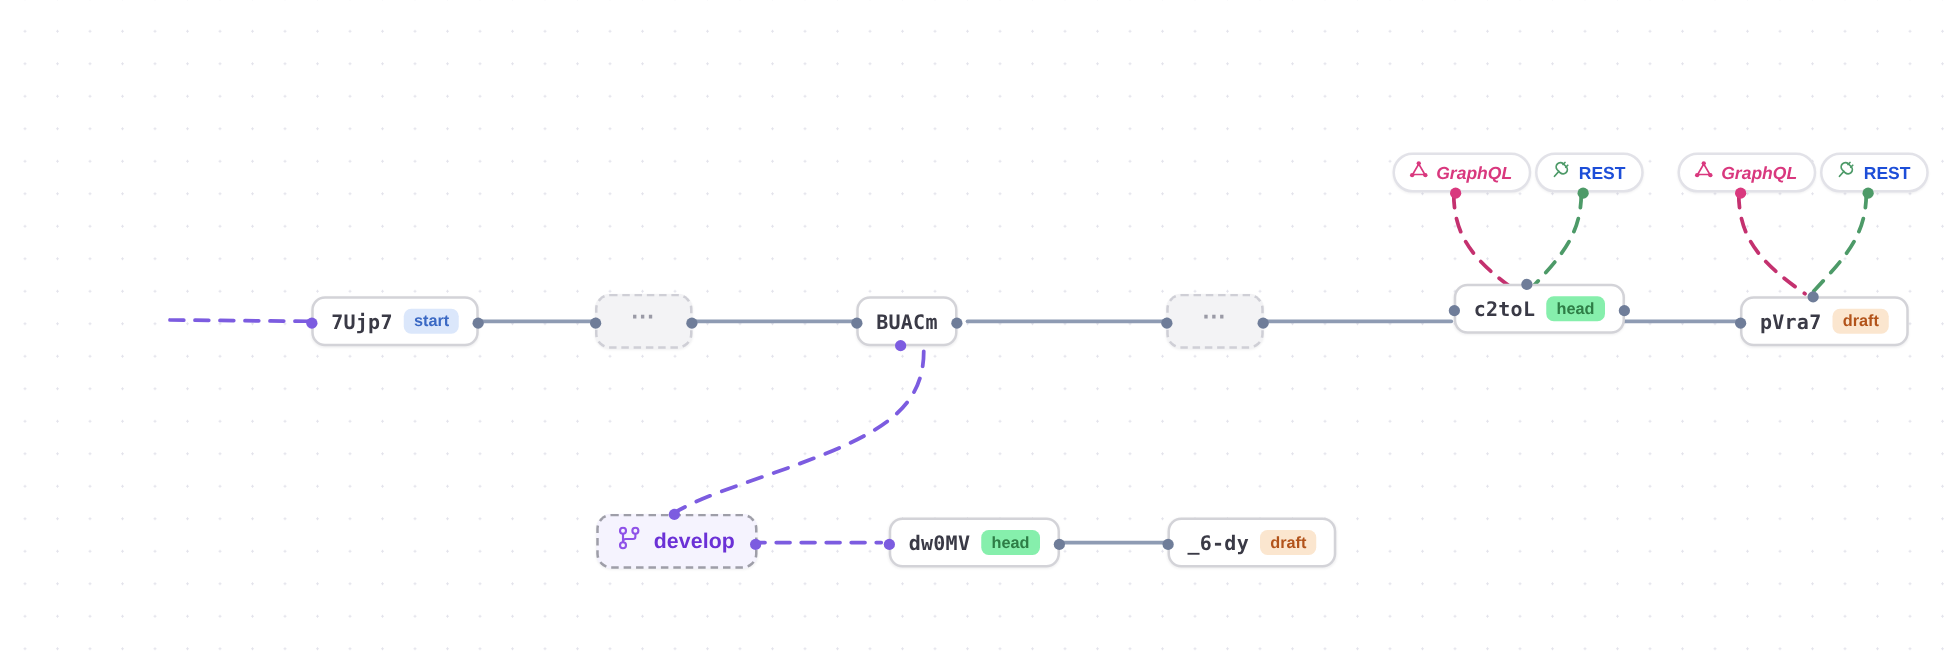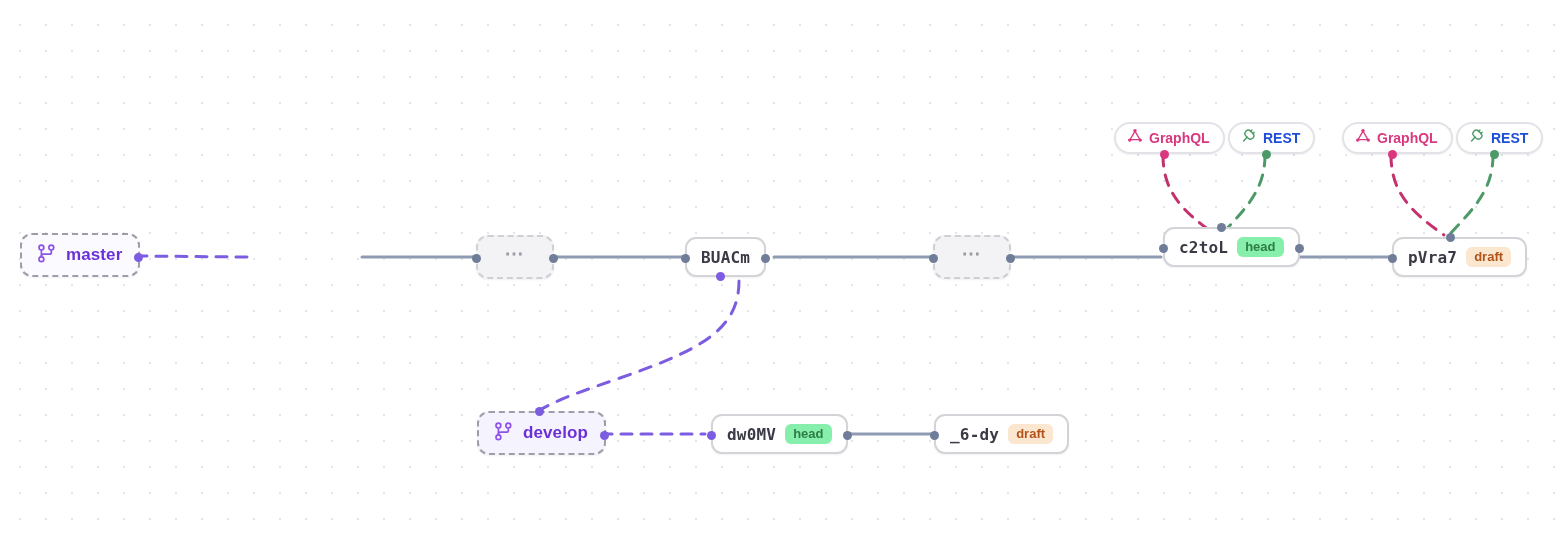--- a/index.html
+++ b/index.html
@@ -100,21 +100,21 @@
   
   .pill {
     height: 32px;
     padding: 0 13px 0 11px;
     gap: 6px;
     border-radius: 16px;
     border: 2px solid #e2e2e8;
     background: #ffffff;
   }
   .pill .plabel { font-size: 14px; font-weight: 600; }
-  .pill.graphql .plabel { color: #d9387e; }
+  .pill.graphql .plabel { color: #d9387e; font-style: italic; }
   .pill.rest .plabel { color: #1d4ed8; }
 
   
   .handle {
     position: absolute;
     width: 9px; height: 9px;
     border-radius: 50%;
     background: #7f8ca8;
   }
   .handle.purple { background: #7c5ce0; }
@@ -147,36 +147,27 @@
 
     <path d="M821,434 L932,434" fill="none" stroke="#8e9bb3" stroke-width="3" stroke-linecap="round"></path>
 
     <path d="M1163,155 C1163,190 1180,210 1216,235" fill="none" stroke="#c4316f" stroke-width="3" stroke-dasharray="11 9" stroke-linecap="round"></path>
     <path d="M1265,155 C1265,190 1246,208 1221,235" fill="none" stroke="#4d9a68" stroke-width="3" stroke-dasharray="11 9" stroke-linecap="round"></path>
 
     <path d="M1391,155 C1391,190 1408,210 1444,235" fill="none" stroke="#c4316f" stroke-width="3" stroke-dasharray="11 9" stroke-linecap="round"></path>
     <path d="M1493,155 C1493,190 1474,208 1449,235" fill="none" stroke="#4d9a68" stroke-width="3" stroke-dasharray="11 9" stroke-linecap="round"></path>
   </svg>
 
-  <div class="node branch" style="left:20px; top:233px;">
-    <span class="bicon">
-      <svg width="17" height="19" viewBox="0 0 17 19">
-        <g fill="none" stroke="#8f52e8" stroke-width="1.7">
-          <circle cx="3.4" cy="3.6" r="2.4"></circle>
-          <circle cx="3.4" cy="15.2" r="2.4"></circle>
-          <circle cx="13.3" cy="3.6" r="2.4"></circle>
-          <path d="M3.4,6 L3.4,12.8"></path>
-          <path d="M13.3,6 L13.3,8.4 Q13.3,10.2 11.4,10.2 L5.6,10.2 Q3.4,10.2 3.4,12.4"></path>
-        </g>
-      </svg>
-    </span>
-    <span class="bname">master</span>
-    <span class="handle purple" style="right:-5px; top:18px;"></span>
-  </div>
-
+
+  <div class="node commit" style="left:249px; top:237px;">
+    <span class="sha">7Ujp7</span>
+    <span class="badge badge-start">start</span>
+    <span class="handle purple" style="left:-6px; top:15px;"></span>
+    <span class="handle slate" style="right:-6px; top:15px;"></span>
+  </div>
 
   <div class="node ellipsis" style="left:476px; top:235px;">
     <span class="dots">⋯</span>
     <span class="handle slate" style="left:-6px; top:17px;"></span>
     <span class="handle slate" style="right:-6px; top:17px;"></span>
   </div>
 
   <div class="node commit" style="left:685px; top:237px;">
     <span class="sha">BUACm</span>
     <span class="handle slate" style="left:-6px; top:15px;"></span>

